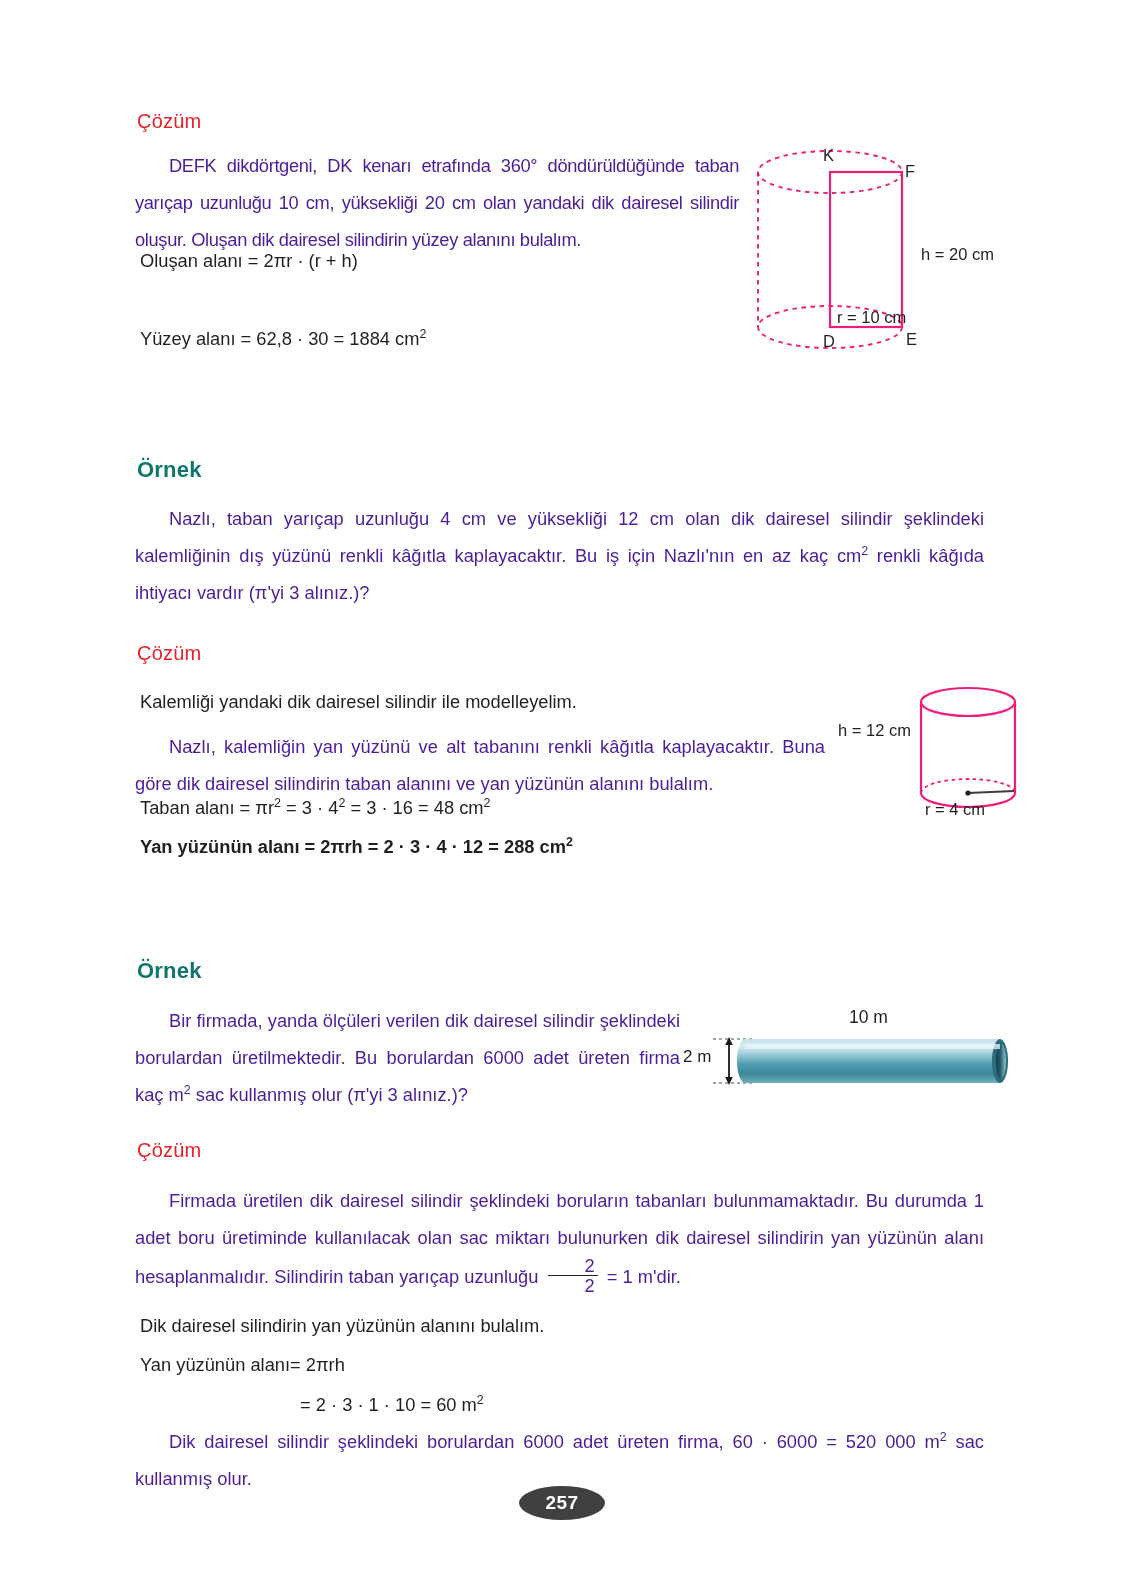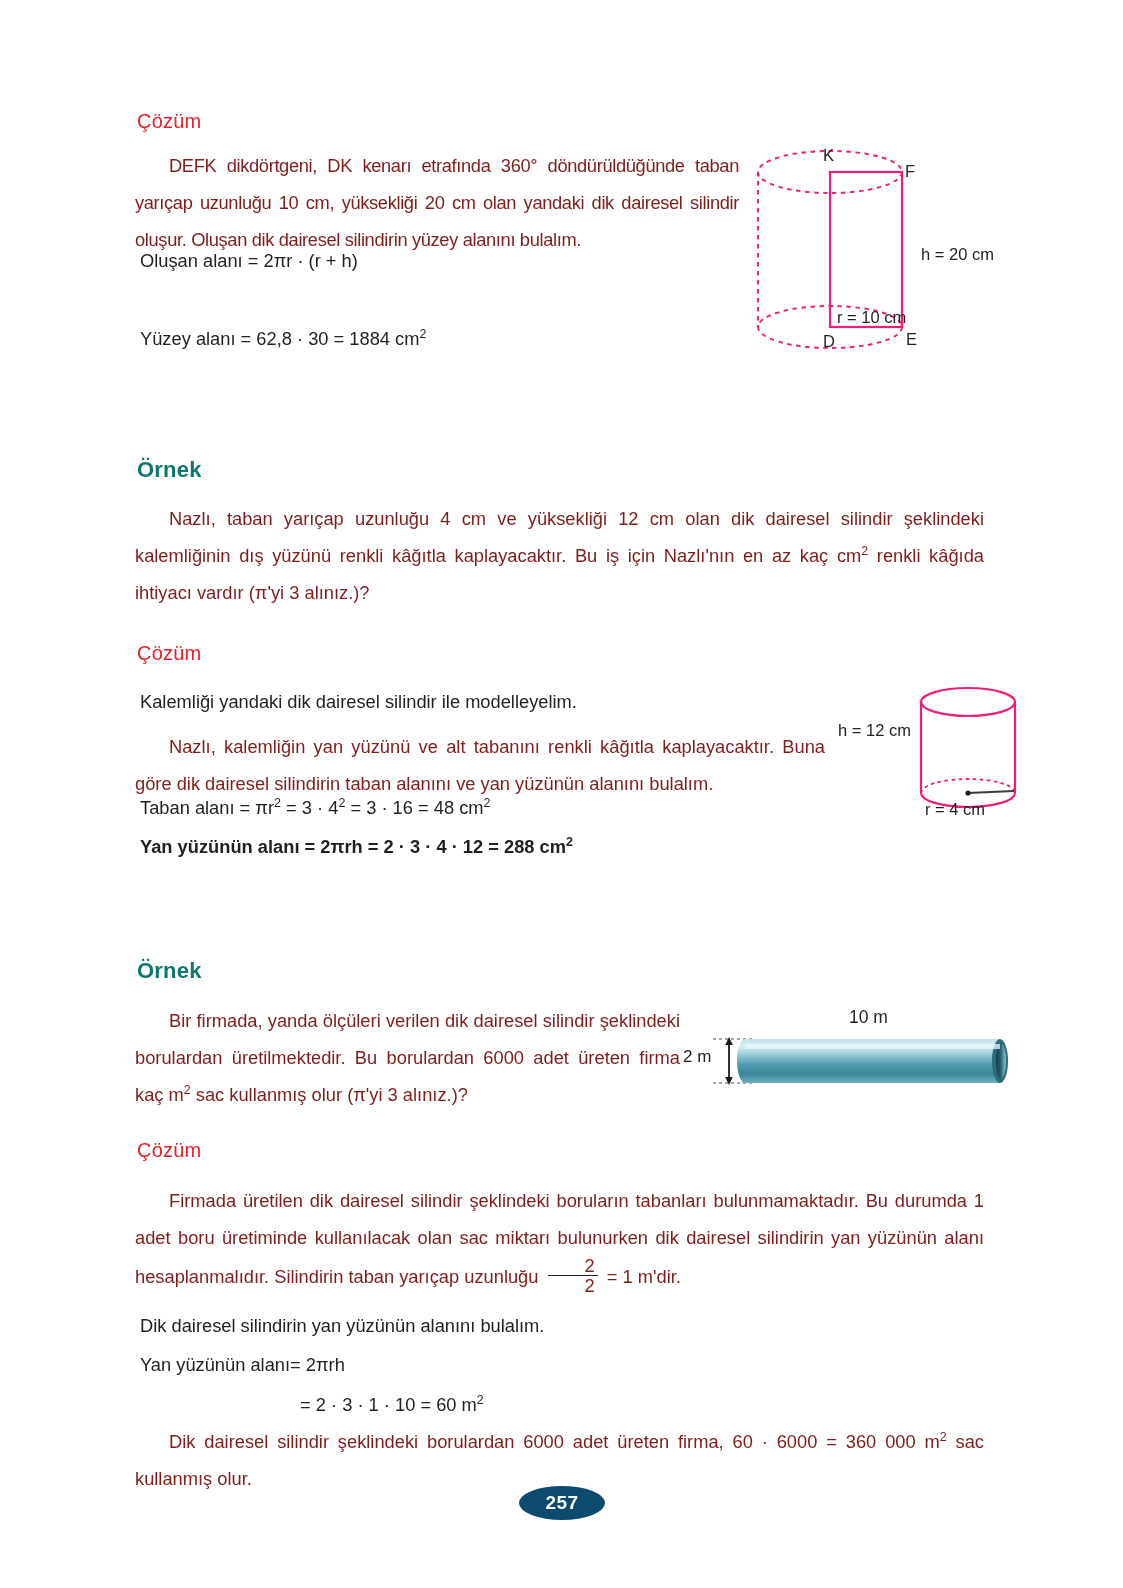--- a/index.html
+++ b/index.html
@@ -37,21 +37,21 @@
     font-weight: bold;
     letter-spacing: 0.2px;
     white-space: nowrap;
   }
 
   
   .para {
     position: absolute;
     font-size: 18.3px;
     line-height: 37px;
-    color: #7f1d1d;
+    color: #4c1d95;
     text-align: justify;
     text-justify: inter-word;
   }
   .para.indent { text-indent: 34px; }
 
   .line {
     position: absolute;
     font-size: 18.3px;
     line-height: 37px;
     color: #231f20;
@@ -110,21 +110,21 @@
     height: 96px;
   }
 
   
   .page-badge {
     position: absolute;
     left: 519px;
     top: 1486px;
     width: 86px;
     height: 34px;
-    background: #0c4a6e;
+    background: #404040;
     border-radius: 50%;
     display: flex;
     align-items: center;
     justify-content: center;
     color: #ffffff;
     font-size: 19px;
     font-weight: bold;
     letter-spacing: 0.4px;
   }
 </style>
@@ -262,20 +262,20 @@
 
   <div class="line" style="left:140px; top:1307px;">Dik dairesel silindirin yan yüzünün alanını bulalım.</div>
 
   <div class="line" style="left:140px; top:1346px;">Yan yüzünün alanı= 2πrh</div>
 
   <div class="line" style="left:300px; top:1386px;">
     <span>= 2 · 3 · 1 · 10 = 60 m</span><sup>2</sup>
   </div>
 
   <div class="para indent" style="left:135px; top:1423px; width:849px;">
-    <span>Dik dairesel silindir şeklindeki borulardan 6000 adet üreten firma, 60 · 6000 = 360 000 m</span><sup>2</sup><span> sac kullanmış olur.</span>
+    <span>Dik dairesel silindir şeklindeki borulardan 6000 adet üreten firma, 60 · 6000 = 520 000 m</span><sup>2</sup><span> sac kullanmış olur.</span>
   </div>
 
   <div class="page-badge">
     <span>257</span>
   </div>
 
 </div>
 
 </body></html>

